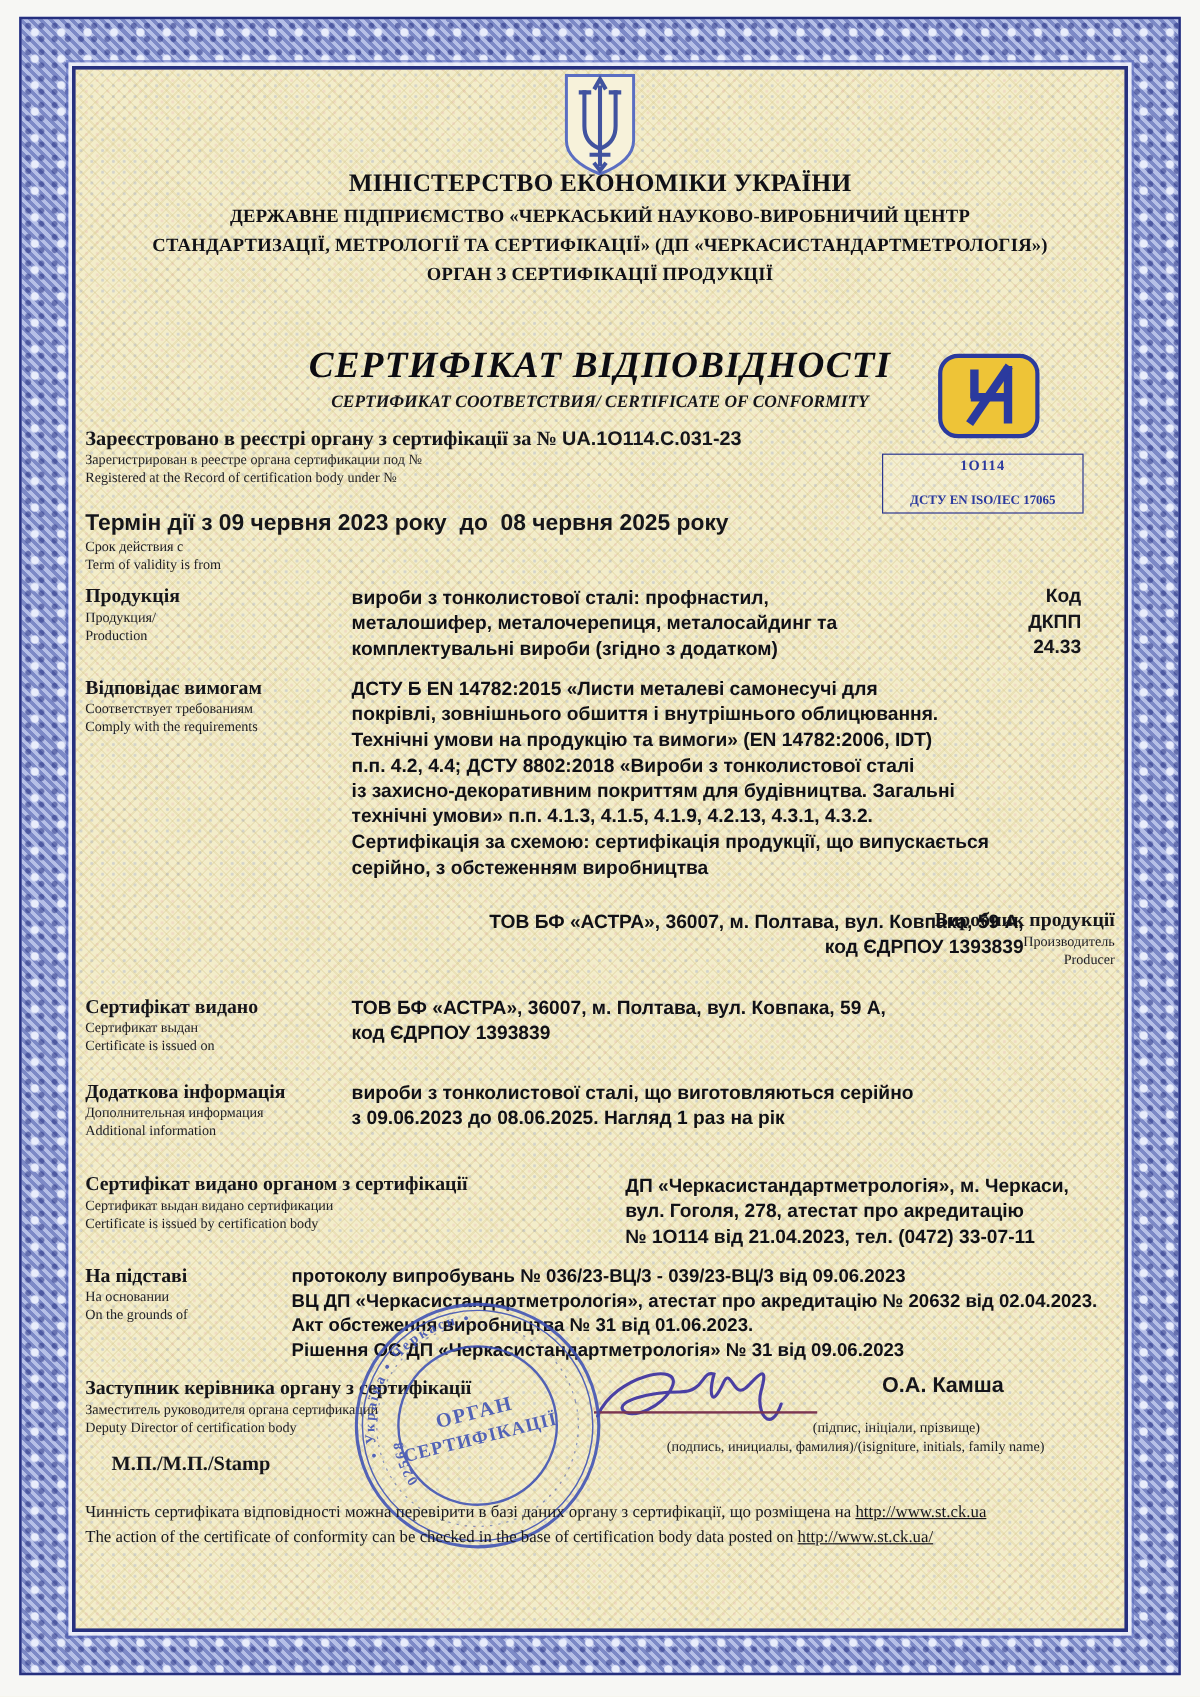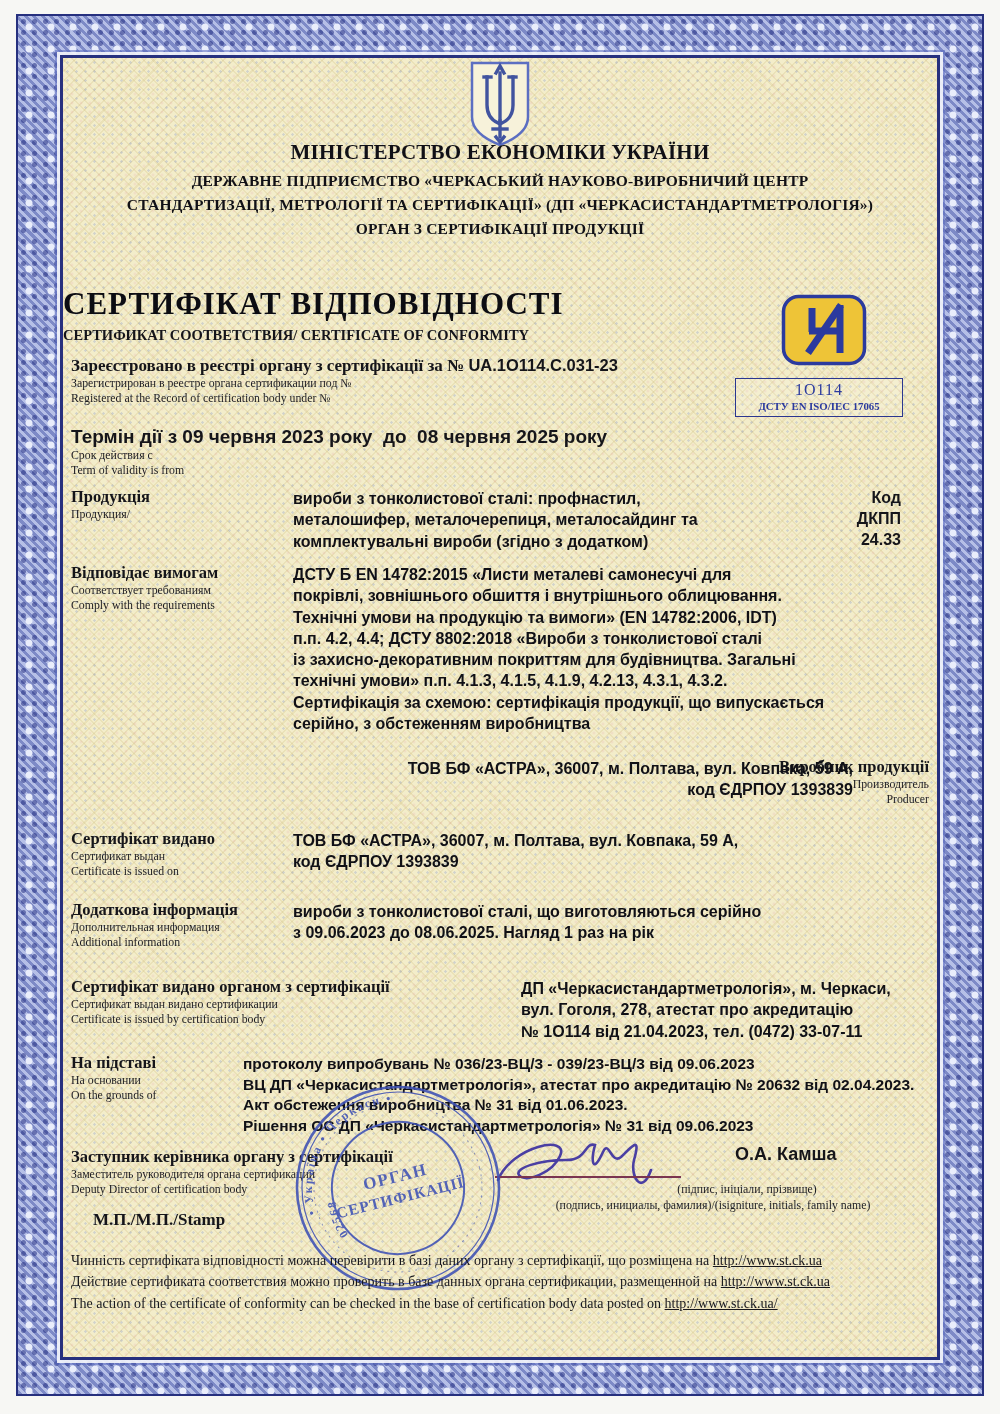--- a/index.html
+++ b/index.html
@@ -36,29 +36,29 @@
     background-position:0 0, 4.5px 4.5px, 0 0, 0 0;
     overflow:hidden;
   }
   .abs{position:absolute;}
   
   .emblem{left:0;right:0;top:2px;text-align:center;}
   .org-header{left:0;right:0;top:78px;text-align:center;
     font-weight:700;font-size:15.5px;line-height:1.55;letter-spacing:.2px;color:#101016;}
   .org-header .l1{font-size:21px;}
   
-  .title-block{left:0;right:0;top:228px;}
+  .title-block{left:0;right:0;top:228px;text-align:center;font-style:italic;}
   .main-title{font-weight:700;font-size:31px;letter-spacing:1px;color:#0c0c12;}
   .sub-title{font-weight:700;font-size:14.5px;margin-top:5px;color:#14141a;}
   
   .acc-mark{right:70px;top:236px;width:86px;height:72px;}
   .acc-box{right:34px;top:320px;width:162px;border:1.5px solid #2b3690;text-align:center;
     padding:2px 2px 4px 2px;color:#2b3a9e;background:rgba(255,255,255,.12);}
-  .acc-code{font-weight:400;font-size:16px;letter-spacing:1px;}
-  .acc-std{font-weight:700;font-size:10.8px;margin-top:1px;}
+  .acc-code{font-weight:700;font-size:12px;letter-spacing:1px;}
+  .acc-std{font-weight:700;font-size:10.8px;margin-top:15px;}
   
   .registration{left:8px;top:298px;}
   .reg-line1{font-weight:700;font-size:17px;}
   .reg-num{font-family:"Liberation Sans", sans-serif;font-weight:700;font-size:16.5px;text-align:center;}
   .small-sub{font-size:11.8px;line-height:1.3;color:#1c1c22;}
   
   .validity{left:8px;top:368px;}
   .validity .v-uk{font-family:"Liberation Sans", sans-serif;font-weight:700;font-size:19px;white-space:pre-wrap;}
   
   .row{left:8px;right:8px;}
@@ -153,20 +153,21 @@
 
   <div class="abs validity">
     <div class="v-uk">Термін дії з 09 червня 2023 року  до  08 червня 2025 року</div>
     <div class="small-sub">Срок действия с</div>
     <div class="small-sub">Term of validity is from</div>
   </div>
 
   <div class="abs row row-production">
     <div class="lbl-uk">Продукція</div>
     <div class="small-sub">Продукция/</div>
+    <div class="small-sub">Production</div>
     <div class="value">вироби з тонколистової сталі: профнастил,
 металошифер, металочерепиця, металосайдинг та
 комплектувальні вироби (згідно з додатком)</div>
     <div class="code-box">Код
 ДКПП
 24.33</div>
   </div>
 
   <div class="abs row row-requirements">
     <div class="lbl-uk">Відповідає вимогам</div>
@@ -258,17 +259,16 @@
       <text x="106" y="100" text-anchor="middle" font-size="17" font-weight="bold" fill="#3e51b5" letter-spacing="1.5">ОРГАН</text>
       <text x="106" y="121" text-anchor="middle" font-size="15.5" font-weight="bold" fill="#3e51b5" letter-spacing="1">СЕРТИФІКАЦІЇ</text>
       <text font-size="12" font-weight="bold" fill="#3e51b5" letter-spacing="1.5">
         <textPath href="#codeArc" startOffset="8%">02568360</textPath>
       </text>
     </svg>
   </div>
 
   <div class="abs footer">
     <div><span>Чинність сертифіката відповідності можна перевірити в базі даних органу з сертифікації, що розміщена на </span><span class="url">http://www.st.ck.ua</span></div>
-    <div><span>Действие сертификата соответствия можно проверить в базе данных органа сертификации, размещенной на </span><span class="url">http://www.st.ck.ua</span></div>
     <div><span>The action of the certificate of conformity can be checked in the base of certification body data posted on </span><span class="url">http://www.st.ck.ua/</span></div>
   </div>
 
 </div>
 
 </body></html>

